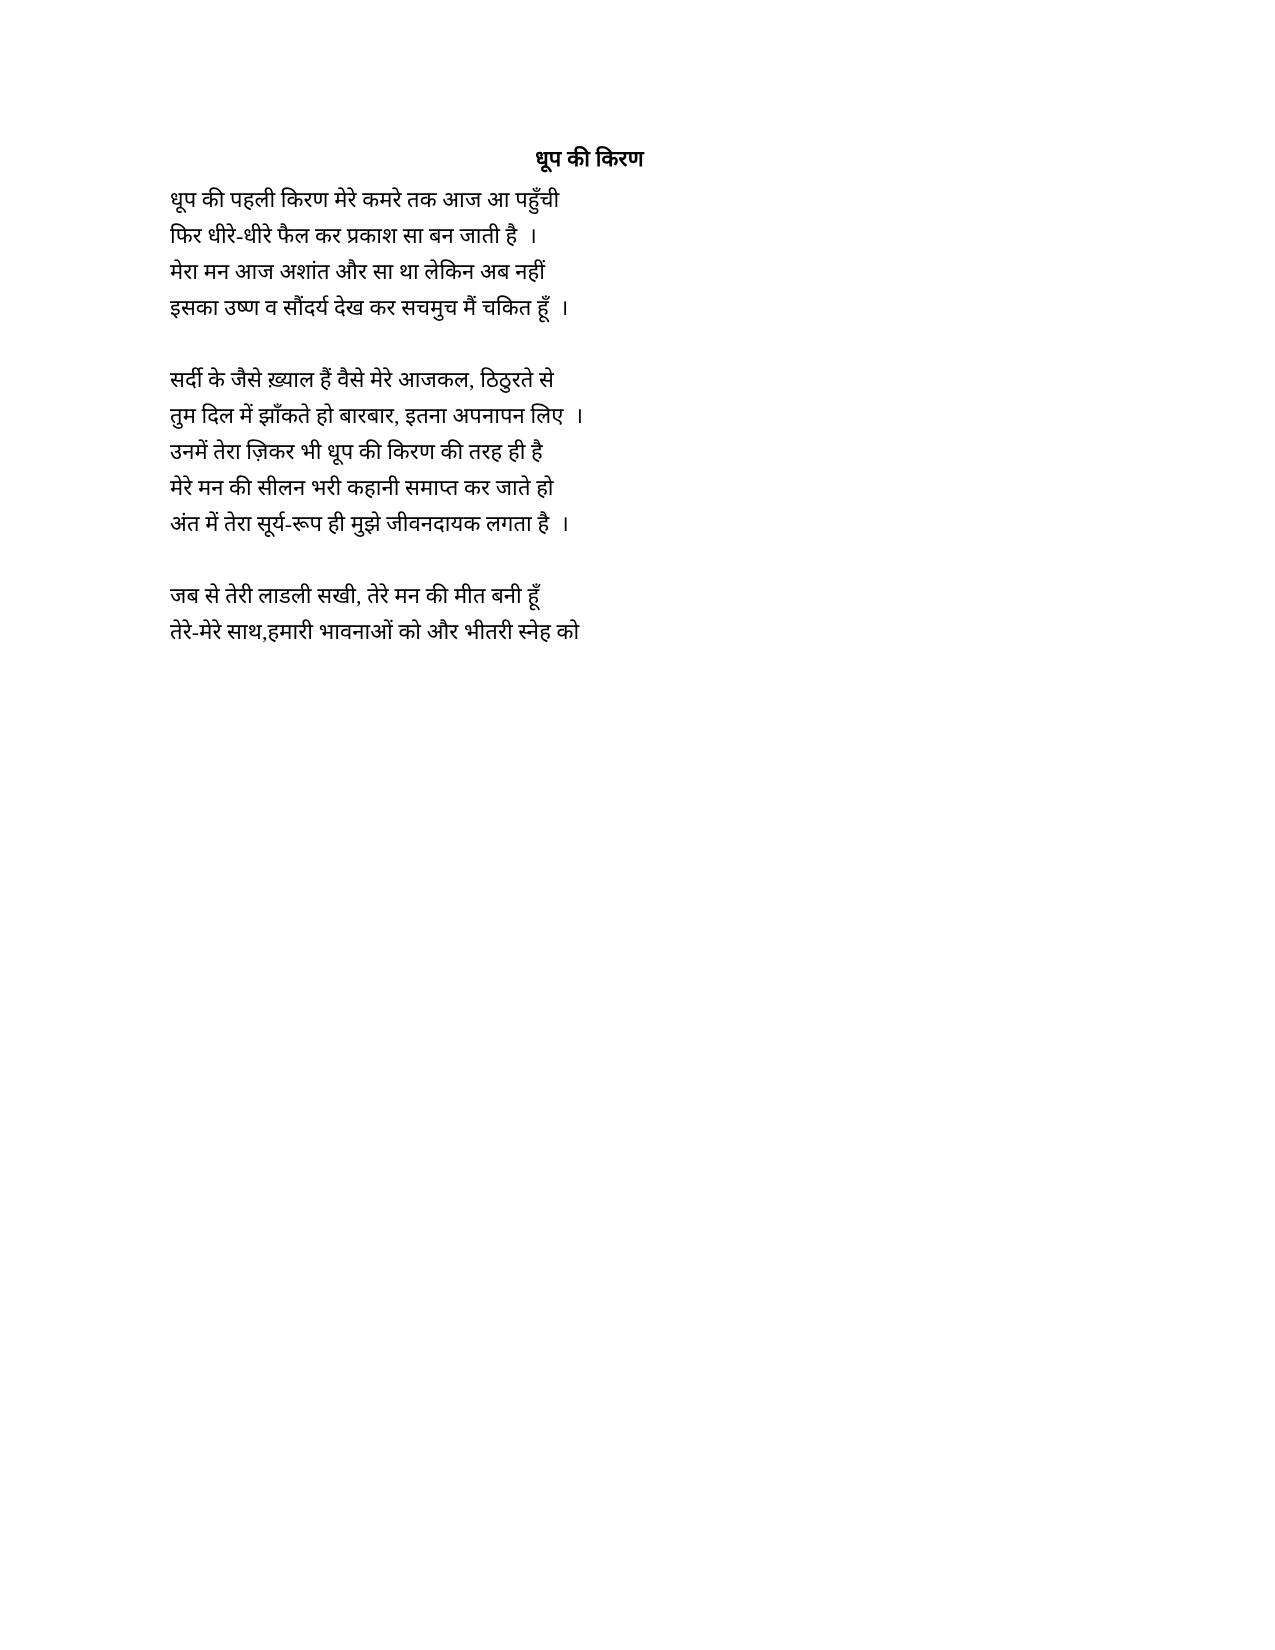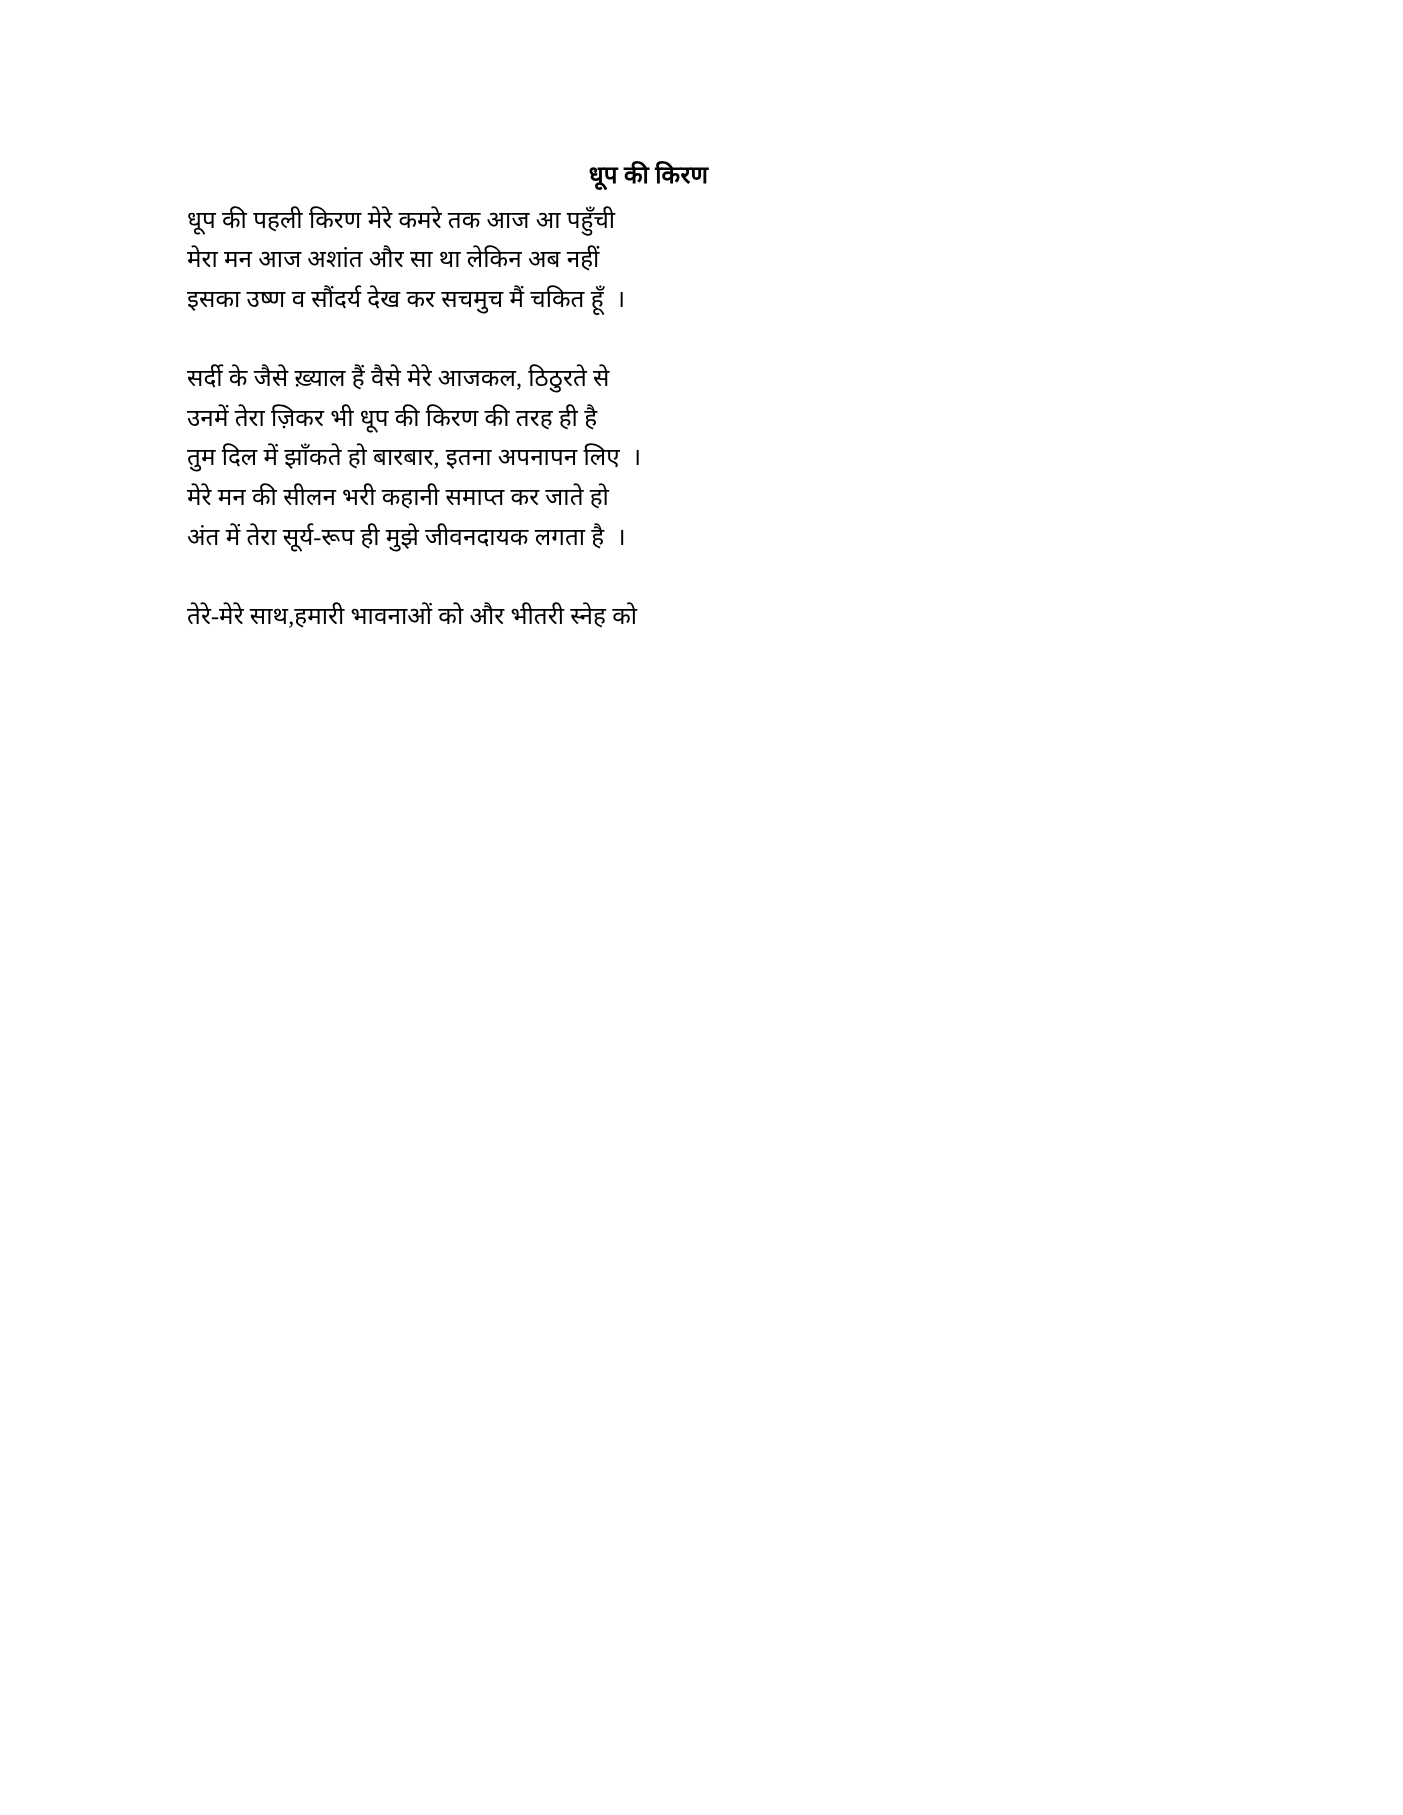--- a/index.html
+++ b/index.html
@@ -53,30 +53,32 @@
 <body>
 
 <div class="page">
 
   <div class="doc-title">धूप की किरण</div>
 
   <div class="body-block">
 
     <div class="stanza">
       <div class="line">धूप की पहली किरण मेरे कमरे तक आज आ पहुँची</div>
+      <div class="line">फिर धीरे-धीरे फैल कर प्रकाश सा बन जाती है  ।</div>
       <div class="line">मेरा मन आज अशांत और सा था लेकिन अब नहीं</div>
       <div class="line">इसका उष्ण व सौंदर्य देख कर सचमुच मैं चकित हूँ  ।</div>
     </div>
 
     <div class="stanza">
       <div class="line">सर्दी के जैसे ख़्याल हैं वैसे मेरे आजकल, ठिठुरते से</div>
+      <div class="line">तुम दिल में झाँकते हो बारबार, इतना अपनापन लिए  ।</div>
       <div class="line">उनमें तेरा ज़िकर भी धूप की किरण की तरह ही है</div>
-      <div class="line">तुम दिल में झाँकते हो बारबार, इतना अपनापन लिए  ।</div>
       <div class="line">मेरे मन की सीलन भरी कहानी समाप्त कर जाते हो</div>
       <div class="line">अंत में तेरा सूर्य-रूप ही मुझे जीवनदायक लगता है  ।</div>
     </div>
 
     <div class="stanza">
+      <div class="line">जब से तेरी लाडली सखी, तेरे मन की मीत बनी हूँ</div>
       <div class="line">तेरे-मेरे साथ,हमारी भावनाओं को और भीतरी स्नेह को</div>
     </div>
 
   </div>
 </div>
 
 </body></html>

